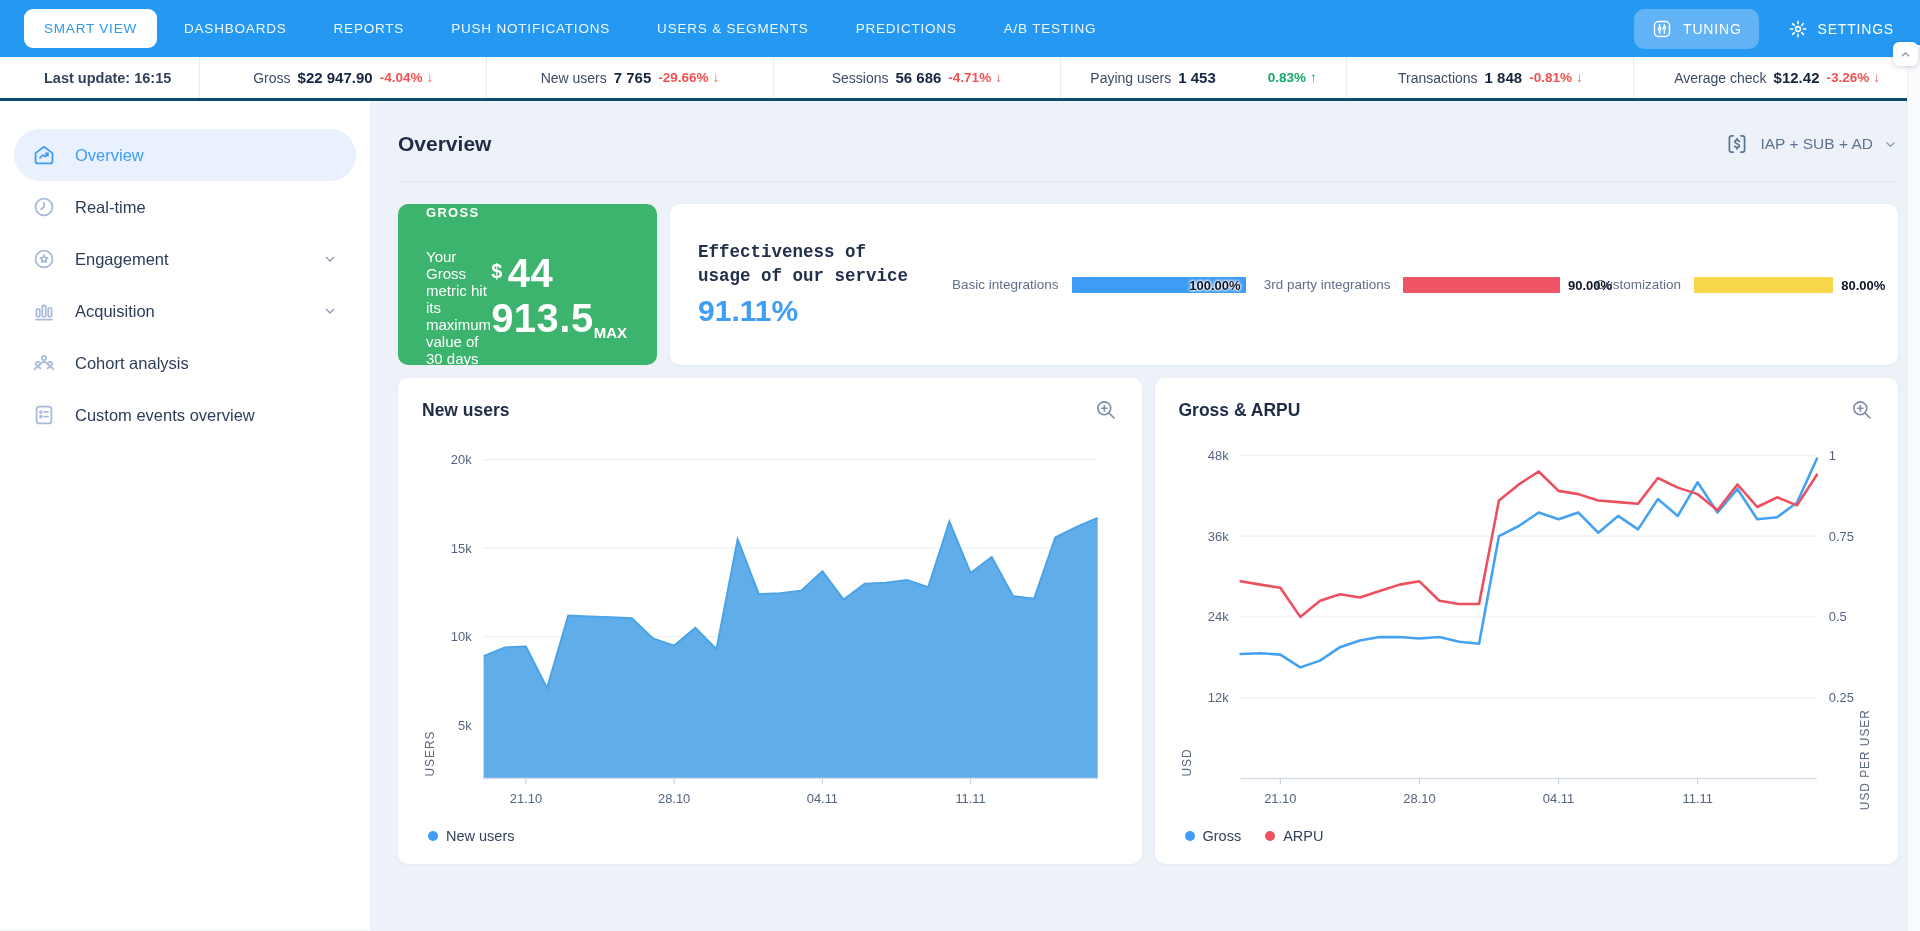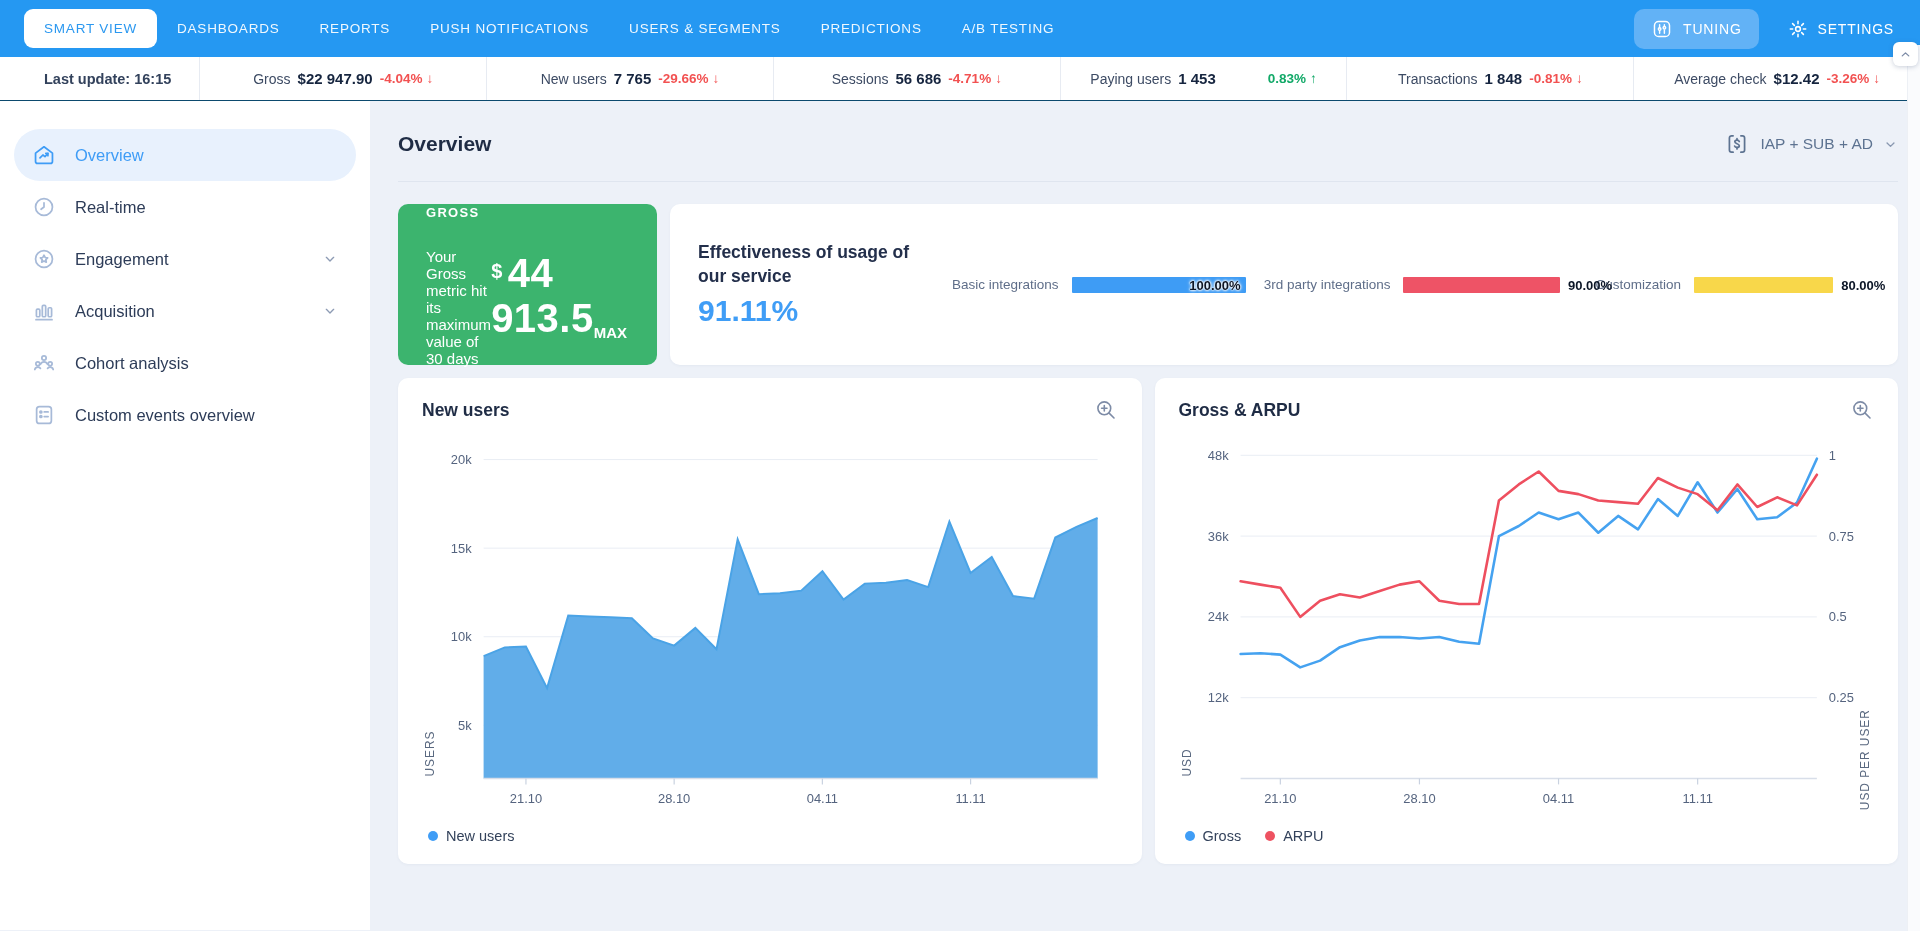--- a/index.html
+++ b/index.html
@@ -1,31 +1,31 @@
 <!DOCTYPE html>
 <html><head>
 <meta charset="utf-8">
 <style>
   * { margin:0; padding:0; box-sizing:border-box; }
   html,body { width:1920px; height:931px; overflow:hidden; }
   body { font-family:"Liberation Sans", sans-serif; background:#edf1f8; color:#22304a; }
 
   
   .topnav { height:57px; background:#2598f2; display:flex; align-items:center; padding:0 26px 0 24px; }
-  .nav-items { display:flex; align-items:flex-end; }
+  .nav-items { display:flex; align-items:flex-end; gap:7px; }
   .nav-item { display:block; color:rgba(255,255,255,.93); font-size:13.5px; letter-spacing:.8px; padding:12px 20px; border-radius:9px; cursor:pointer; white-space:nowrap; }
   .nav-item.active { background:#fff; color:#2b98f0; }
   .nav-right { margin-left:auto; display:flex; align-items:center; gap:28px; }
   .tuning-btn { display:flex; align-items:center; gap:10px; background:#62b2f6; border-radius:10px; padding:9px 17px; color:#fff; font-size:14px; letter-spacing:.8px; cursor:pointer; }
   .settings-btn { display:flex; align-items:center; gap:9px; color:#fff; font-size:14px; letter-spacing:.8px; cursor:pointer; }
   .nav-icon { width:22px; height:22px; display:flex; }
   .nav-icon svg { width:100%; height:100%; }
 
   
-  .stats-bar { height:44px; background:#fff; border-bottom:1px solid #0c4a6e; display:flex; align-items:stretch;text-align:right; }
+  .stats-bar { height:44px; background:#fff; border-bottom:3px solid #0c4a6e; display:flex; align-items:stretch;text-align:right; }
   .last-update { display:flex; align-items:center; padding:0 28px 0 44px; font-weight:bold; color:#33425c; font-size:14.5px; white-space:nowrap; }
   .stat { flex:1; display:flex; align-items:center; justify-content:center; gap:7px; border-left:1px solid #e7ebf2; white-space:nowrap; }
   .stat-label { color:#3d4b64; font-size:14px; }
   .stat-value { color:#16253f; font-weight:bold; font-size:15px; }
   .stat-delta { font-weight:bold; font-size:13.5px; display:flex; gap:4px; align-items:center; }
   .stat.down .stat-delta { color:#f25151; }
   .stat.up .stat-delta { color:#12a968;margin-left:45px; }
 
   
   .app-body { display:flex; height:829px; }
@@ -53,21 +53,21 @@
   .gross-left { display:flex; flex-direction:column; justify-content:center; gap:28px; }
   .gross-label { font-size:13px; font-weight:bold; letter-spacing:1.3px; }
   .gross-msg { font-size:15px; }
   .gross-right { display:flex; flex-direction:row; justify-content:center; align-items:flex-end; }
   .gross-value { font-size:40px; font-weight:bold; letter-spacing:.5px; }
   .gross-value .cur { font-size:20px; display:inline-block; transform:translateY(-9px); margin-right:5px; }
   .gross-max { font-size:15px; font-weight:bold; margin-top:12px; }
 
   .eff-card { flex:1; height:161px; background:#fff; border-radius:10px; box-shadow:0 1px 3px rgba(50,70,110,.05); padding:24px 30px 24px 28px; display:flex; align-items:center; gap:24px; }
   .eff-left { width:230px; flex-shrink:0; }
-  .eff-title { font-size:17.5px; font-weight:bold; color:#232f4b; line-height:1.35; }
+  .eff-title { font-size:17.5px; font-weight:bold; color:#232f4b; line-height:1.35;font-family:Liberation Mono, monospace; }
   .eff-value { font-size:30px; font-weight:bold; color:#3f9df6; margin-top:5px; }
   .eff-rows { flex:1; display:flex; flex-direction:row; gap:18px; }
   .eff-row { display:flex; align-items:center; gap:13px; }
   .eff-label { flex:1; text-align:right; color:#5f6e89; font-size:13.5px; white-space:nowrap; }
   .eff-bar-wrap { width:174px; height:16px; position:relative; flex-shrink:0; }
   .eff-bar { height:100%; border-radius:1px; }
   .eff-bar-value { position:absolute; top:50%; transform:translateY(-50%); font-weight:bold; font-size:13px; color:#0b1526; white-space:nowrap; }
   .eff-row.value-inside .eff-bar-value { right:5px; text-shadow:0 0 2px #fff, 0 0 2px #fff, 0 0 3px #fff, 0 0 4px #fff; }
 
   

